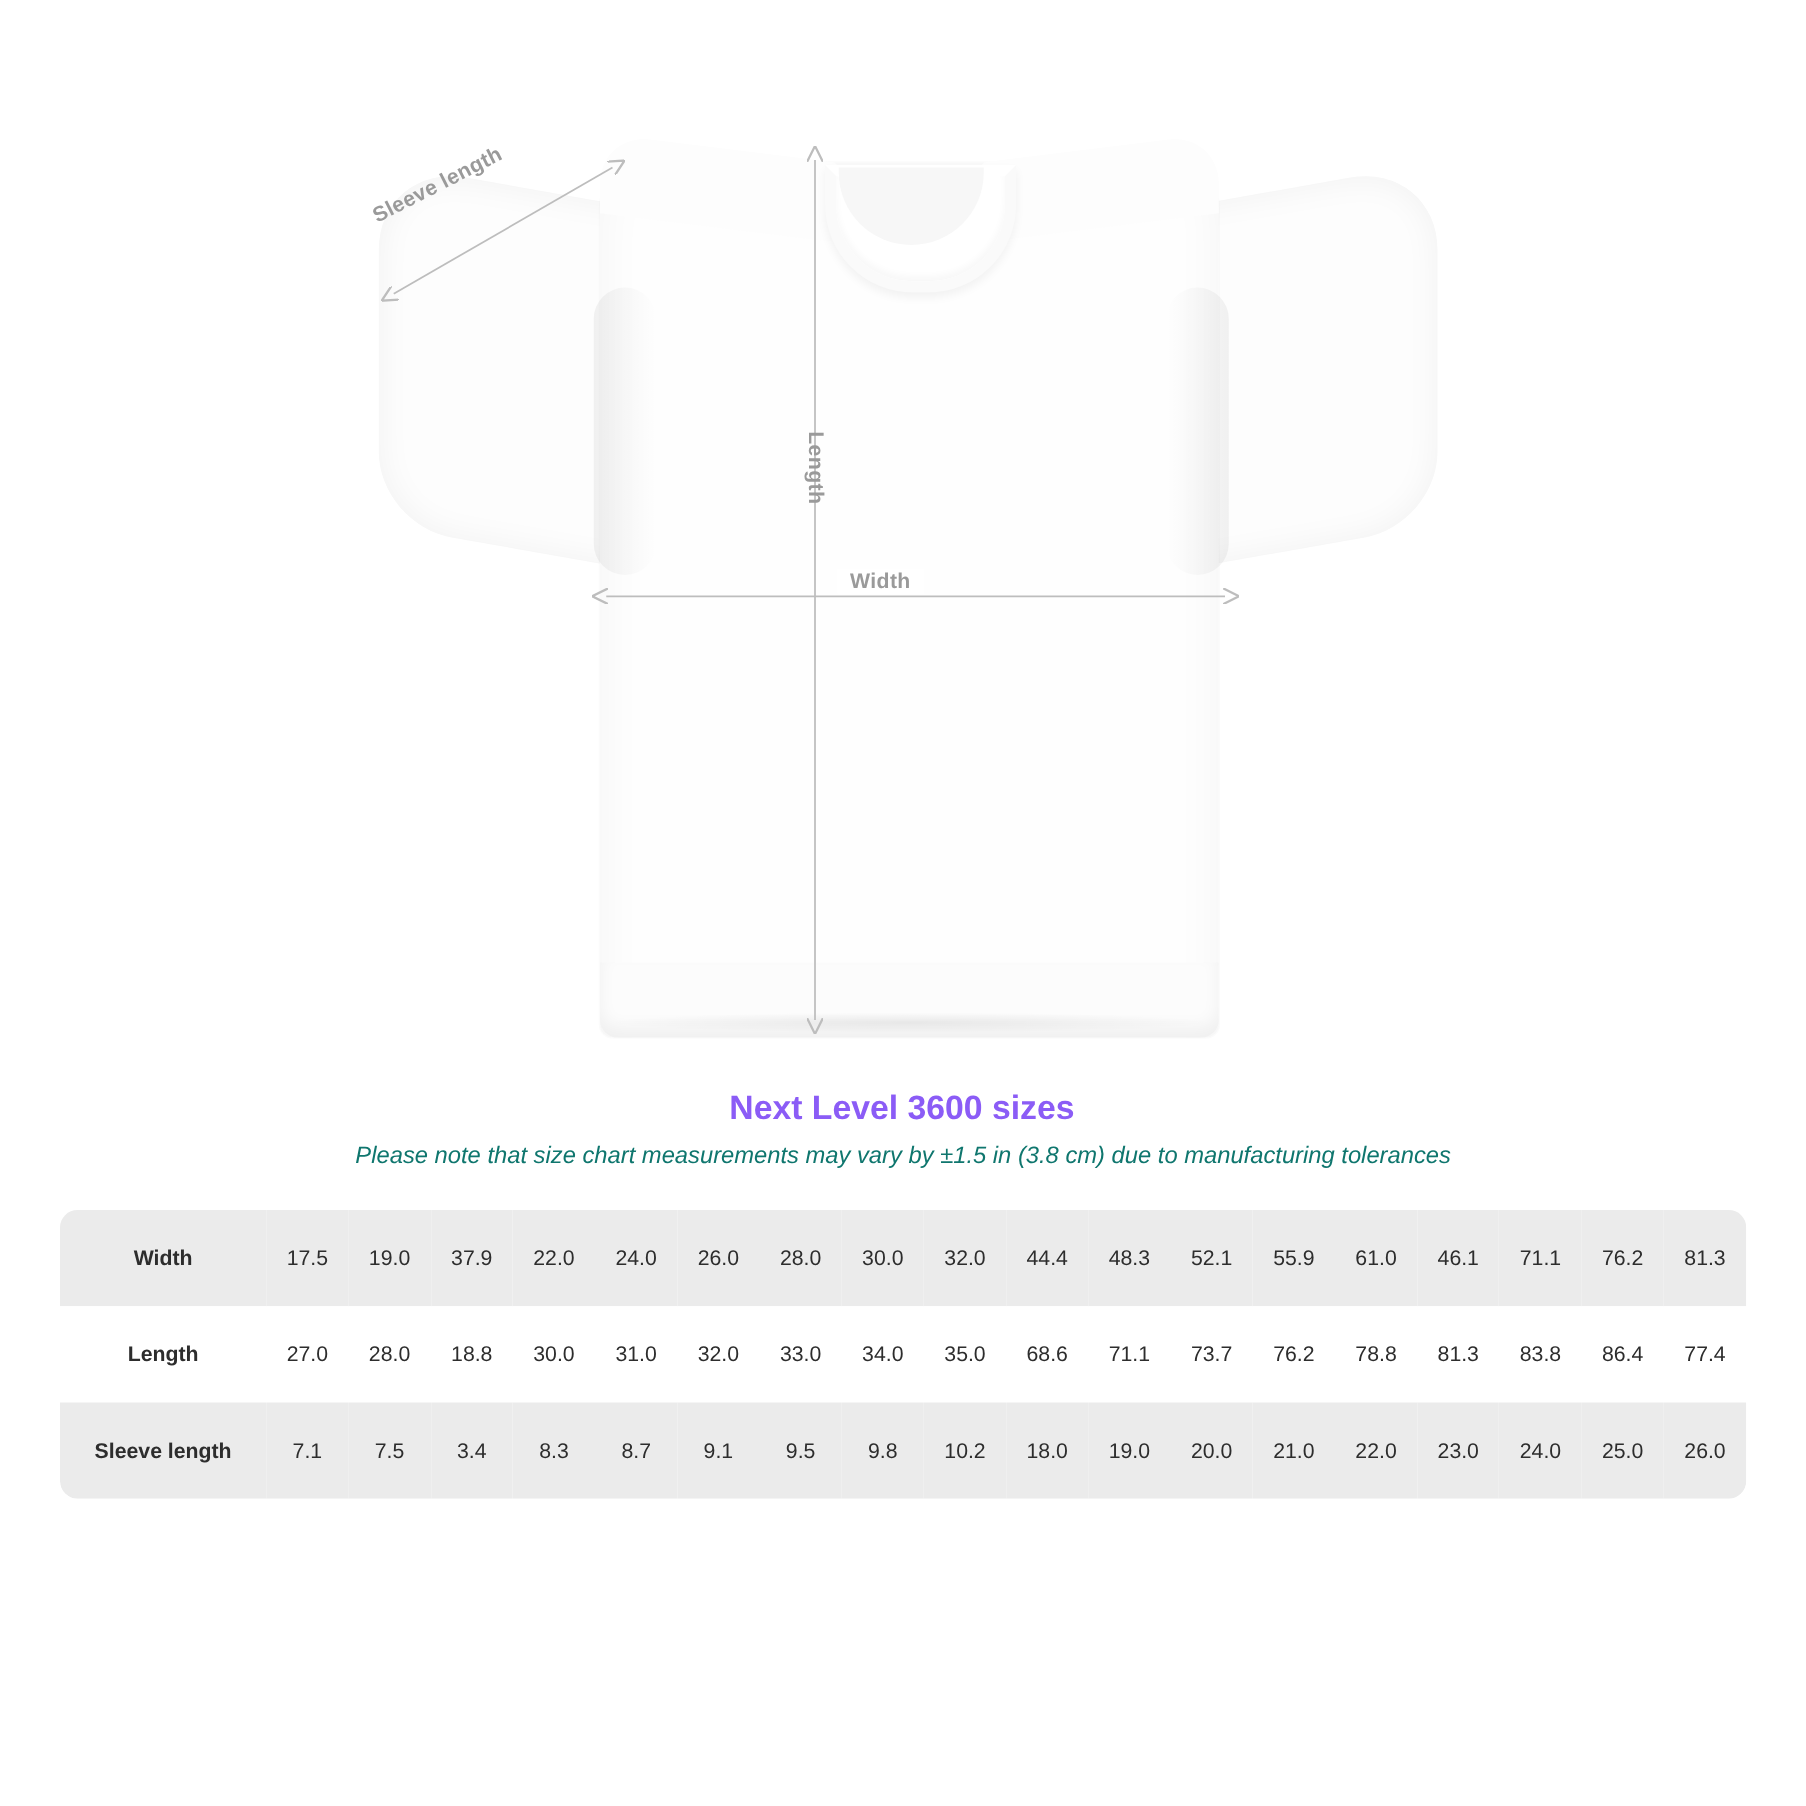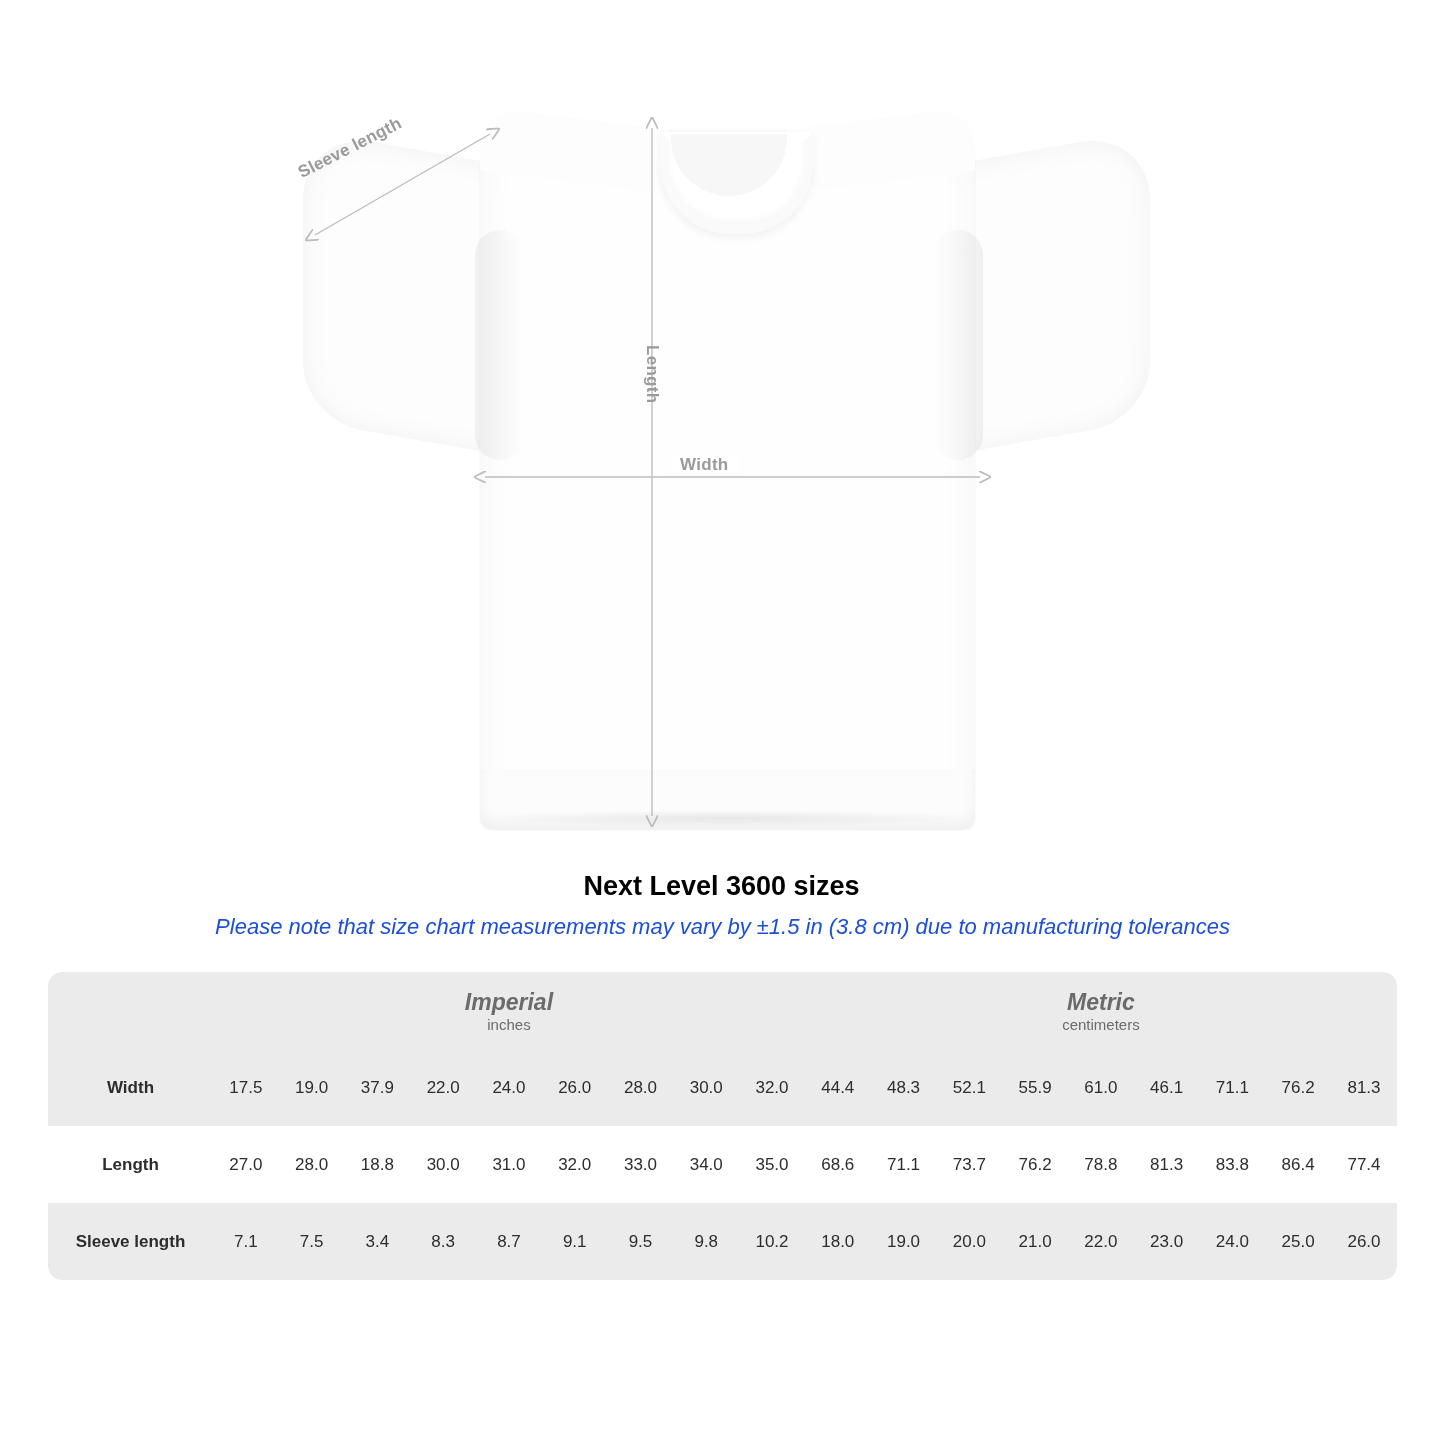--- a/index.html
+++ b/index.html
@@ -175,28 +175,28 @@
   }
 
   
   .title-block {
     text-align: center;
     margin-top: 16px;
   }
   .chart-title {
     font-size: 27px;
     font-weight: bold;
-    color: #000000;
+    color: #8b5cf6;
     margin: 0 16px 12px 0;
     padding-left: 14px;
   }
   .chart-note {
-    font-size: 22px;
+    font-size: 19px;
     font-style: italic;
-    color: #1d4ed8;
+    color: #0f766e;
     margin: 0;
   }
 
   
   .table-wrap {
     margin: 32px 48px 0 48px;
     border-radius: 14px;
     overflow: hidden;
     background: #ffffff;
   }
@@ -304,31 +304,20 @@
   <h1 class="chart-title">Next Level 3600 sizes</h1>
   <p class="chart-note">Please note that size chart measurements may vary by ±1.5 in (3.8 cm) due to manufacturing tolerances</p>
 </div>
 
 <div class="table-wrap">
   <table class="size-table">
     <colgroup>
       <col class="col-size">
     </colgroup>
     <thead>
-      <tr class="unit-row">
-        <th class="corner"></th>
-        <th colspan="9">
-          <div class="unit-name">Imperial</div>
-          <div class="unit-sub">inches</div>
-        </th>
-        <th colspan="9" class="corner-end">
-          <div class="unit-name">Metric</div>
-          <div class="unit-sub">centimeters</div>
-        </th>
-      </tr>
     </thead>
     <tbody>
       <tr class="shaded">
         <th class="row-label">Width</th>
         <td>17.5</td>
         <td>19.0</td>
         <td>37.9</td>
         <td>22.0</td>
         <td>24.0</td>
         <td>26.0</td>

